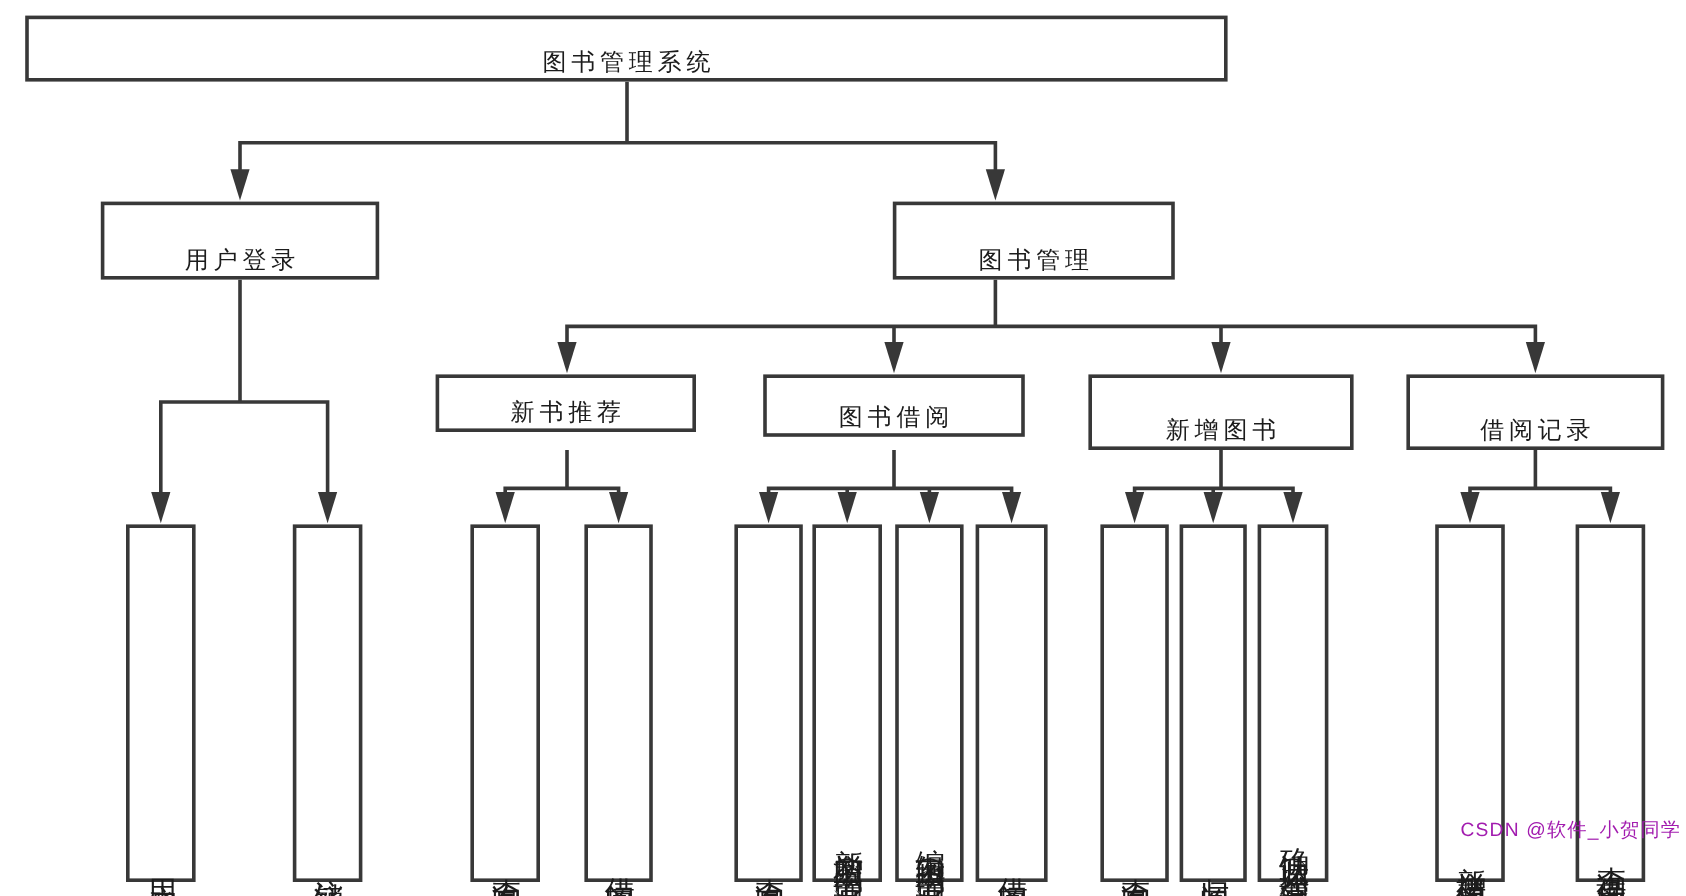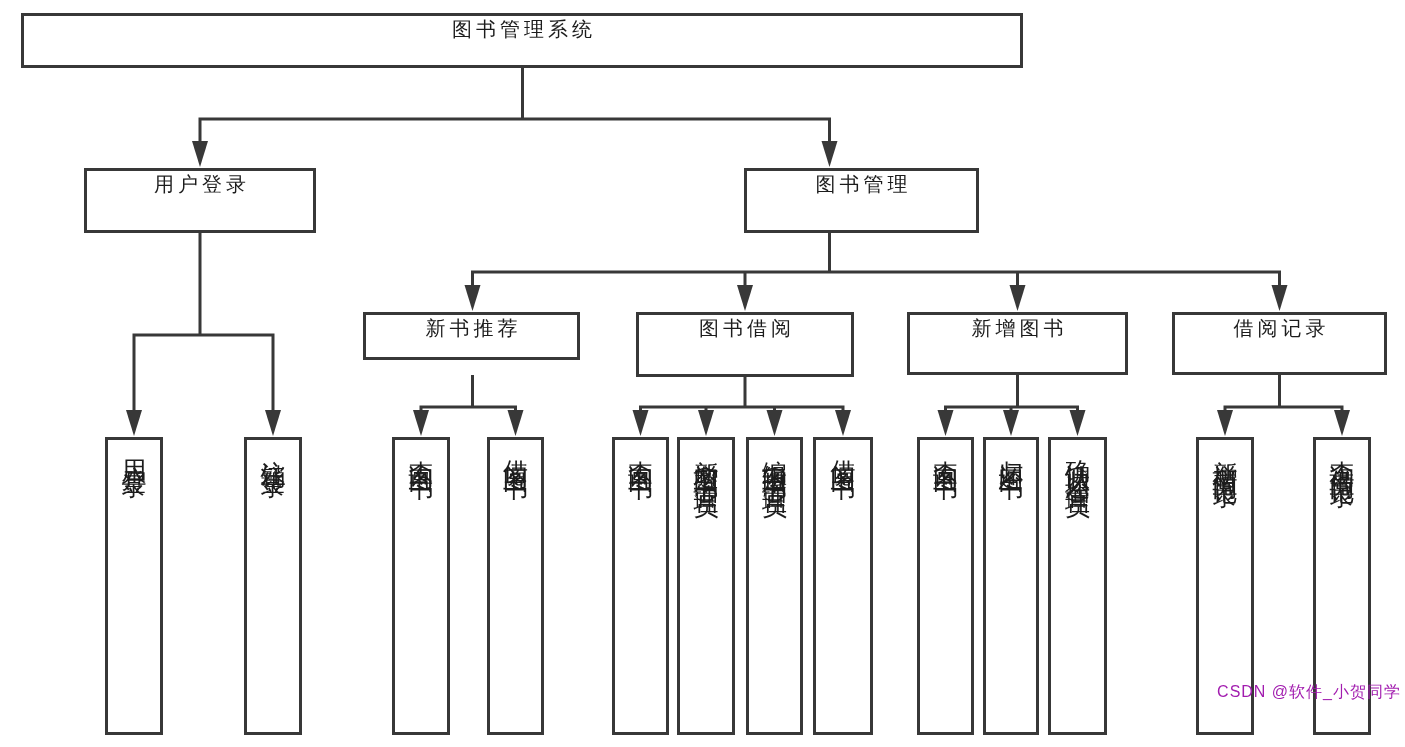--- a/index.html
+++ b/index.html
@@ -20,21 +20,21 @@
     left: 0;
     top: 0;
     pointer-events: none;
   }
   .node {
     position: absolute;
     box-sizing: border-box;
     border: 3px solid #383838;
     background: #ffffff;
     display: flex;
-    align-items: flex-start;
+    align-items: flex-end;
     justify-content: center;
     color: #1c1c1c;
   }
   .node.h span {
     font-size: 20px;
     letter-spacing: 4px;
     text-indent: 4px;
     white-space: nowrap;
   }
   .node.v span {
@@ -127,21 +127,21 @@
   <div class="node h" style="left:84px; top:168px; width:232px; height:65px;">
     <span>用户登录</span>
   </div>
   <div class="node h" style="left:712px; top:168px; width:235px; height:65px;margin-left:32px;">
     <span>图书管理</span>
   </div>
 
   <div class="node h" style="left:363px; top:312px; width:217px; height:48px;">
     <span>新书推荐</span>
   </div>
-  <div class="node h" style="left:636px; top:312px; width:218px; height:65px;">
+  <div class="node h" style="left:636px; top:312px; width:218px; height:52px;">
     <span>图书借阅</span>
   </div>
   <div class="node h" style="left:907px; top:312px; width:221px; height:63px;">
     <span>新增图书</span>
   </div>
   <div class="node h" style="left:1172px; top:312px; width:215px; height:63px;">
     <span>借阅记录</span>
   </div>
 
   <div class="node v" style="left:105px; top:437px; width:58px; height:298px;">

